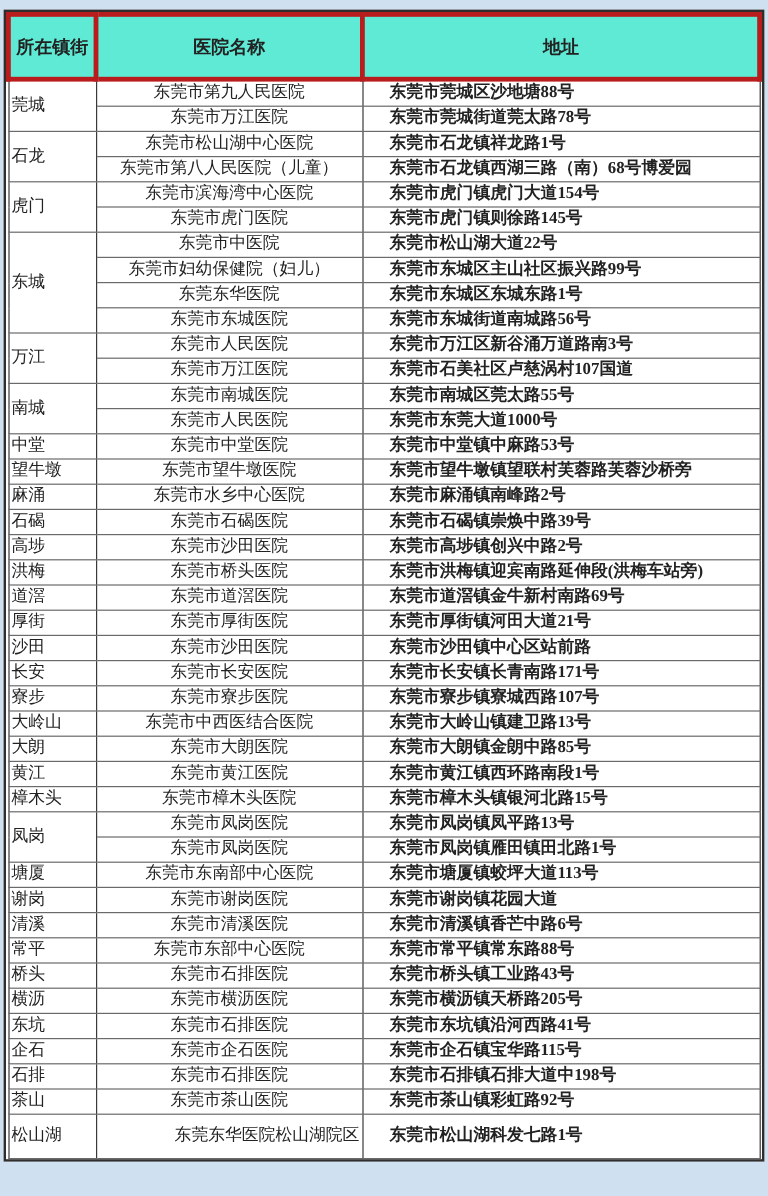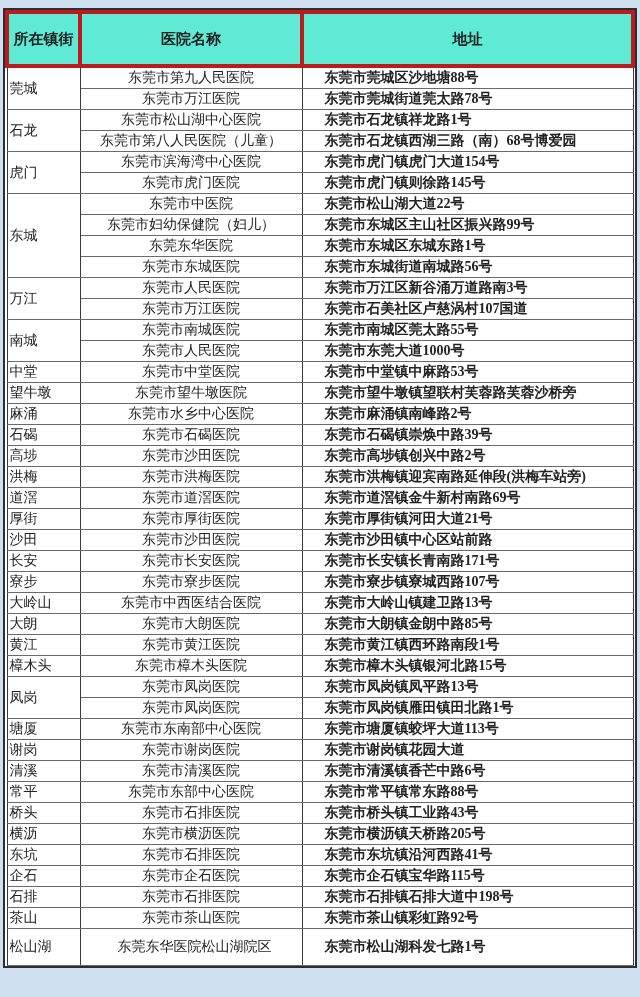--- a/index.html
+++ b/index.html
@@ -53,21 +53,21 @@
     border-bottom:1px solid #6a6a6a;
     background:#fff;
     white-space:nowrap;
     overflow:hidden;
   }
   tr.group-start td{border-top:1.5px solid #2e2e2e;}
   td.town{text-align:left;margin-left:28px;}
   td.name{text-align:center;margin-top:40px;}
   td.addr{text-align:left;padding-left:22px;font-weight:bold;}
   tr.last-row td{height:36px;line-height:36px;}
-  tr.last-row td.name{text-align:center;padding-left:9px;}
+  tr.last-row td.name{text-align:right;padding-left:9px;}
 </style>
 </head>
 <body>
 
 <div class="sheet">
   <table>
     <colgroup>
       <col class="c-town">
         <col class="c-name">
         <col>
@@ -162,21 +162,21 @@
           <td class="name">东莞市石碣医院</td>
           <td class="addr">东莞市石碣镇崇焕中路39号</td>
         </tr>
         <tr class="group-start">
           <td class="town" rowspan="1">高埗</td>
           <td class="name">东莞市沙田医院</td>
           <td class="addr">东莞市高埗镇创兴中路2号</td>
         </tr>
         <tr class="group-start">
           <td class="town" rowspan="1">洪梅</td>
-          <td class="name">东莞市洪梅医院</td>
+          <td class="name">东莞市桥头医院</td>
           <td class="addr">东莞市洪梅镇迎宾南路延伸段(洪梅车站旁)</td>
         </tr>
         <tr class="group-start">
           <td class="town" rowspan="1">道滘</td>
           <td class="name">东莞市道滘医院</td>
           <td class="addr">东莞市道滘镇金牛新村南路69号</td>
         </tr>
         <tr class="group-start">
           <td class="town" rowspan="1">厚街</td>
           <td class="name">东莞市厚街医院</td>

